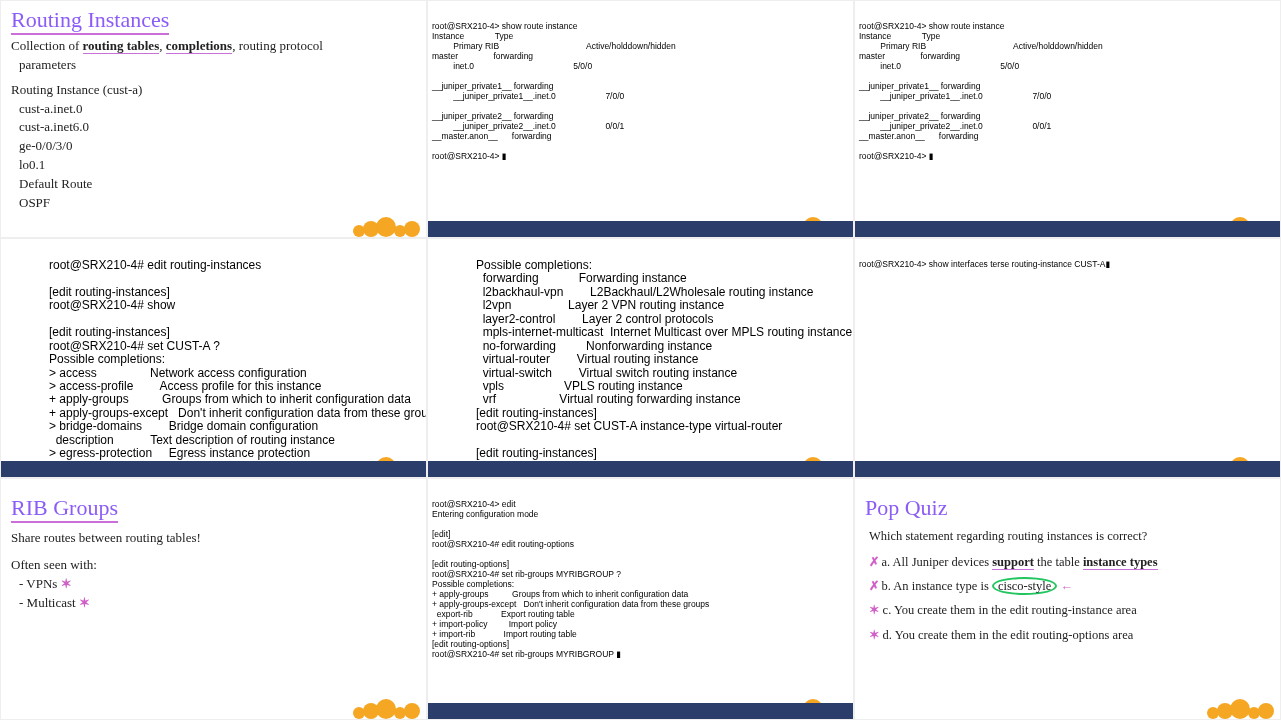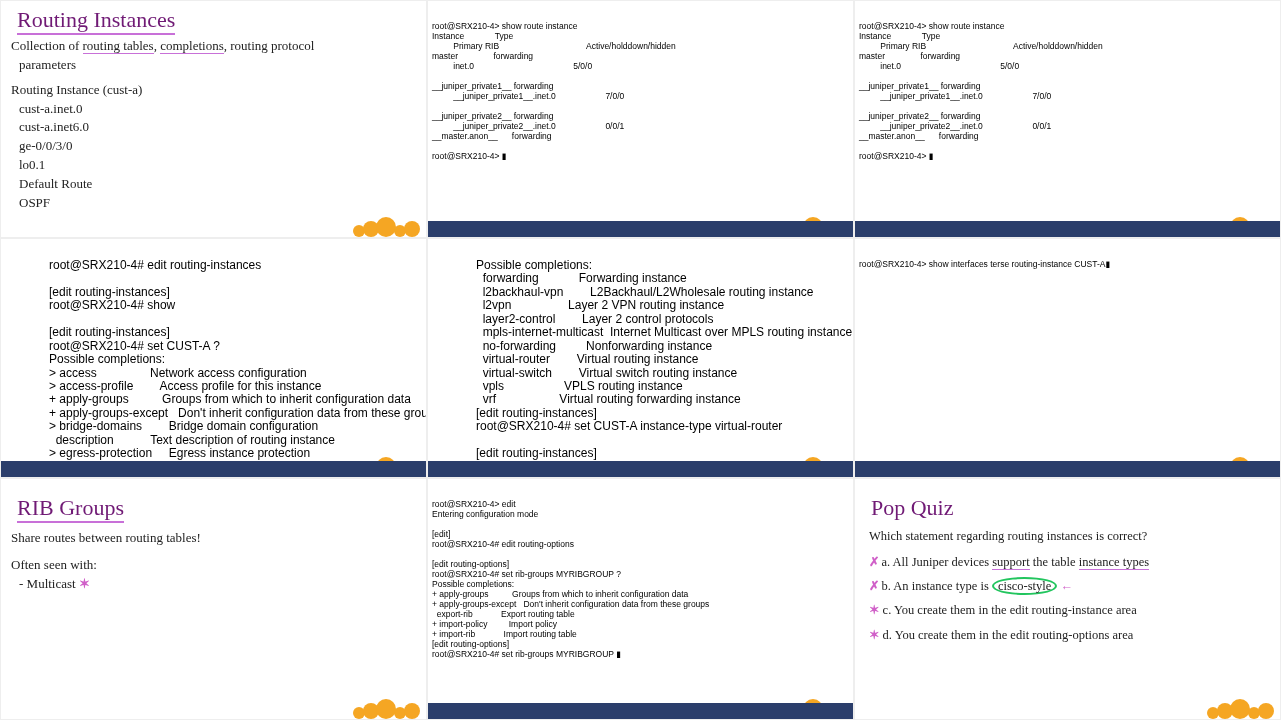--- a/index.html
+++ b/index.html
@@ -4,29 +4,29 @@
 <style>
   * { margin:0; padding:0; box-sizing:border-box; }
   body { background:#fff; width:1281px; height:720px; overflow:hidden; font-family:"Courier New",monospace; }
   .grid { display:grid; grid-template-columns: 427px 427px 427px; grid-template-rows: 238px 240px 242px; }
   .cell { position:relative; background:#fff; border:0.5px solid #eee; overflow:hidden; }
   .bluebar { position:absolute; left:0; right:0; bottom:0; height:16px; background:#2b3e6b; }
   .dots { position:absolute; right:6px; bottom:0px; height:28px; display:flex; align-items:flex-end; gap:0; }
   .dots span { display:inline-block; border-radius:50%; background:#f5a623; }
   .d1{width:12px;height:12px;} .d2{width:16px;height:16px;margin-left:-2px;} .d3{width:20px;height:20px;margin-left:-3px;} .d4{width:12px;height:12px;margin-left:-2px;} .d5{width:16px;height:16px;margin-left:-2px;}
   .hand { font-family:"Comic Sans MS","Segoe Script",cursive; color:#222; }
-  .title { font-family:"Comic Sans MS",cursive; color:#701a75; font-size:22px; padding:6px 16px 2px; }
+  .title { font-family:"Comic Sans MS",cursive; color:#8b5cf6; font-size:22px; padding:6px 10px 2px; }
   .underline { border-bottom:2px solid #c870d8; display:inline-block; }
   .body-hand { padding:0 10px; font-size:13px; line-height:1.45; }
   .indent { margin-left:8px; }
   pre.term { font-family:Liberation Sans, sans-serif; font-size:8.5px; line-height:1.18; white-space:pre; padding:20px 4px; color:#000; }
   pre.term.sml { font-size:12px; line-height:1.12;margin-left:44px; }
   .circled { border:2px solid #22c55e; border-radius:50%; padding:0 4px; }
   .arrow { color:#d060c8; font-weight:bold; }
-  .ul2 { border-bottom:1.5px solid #c870d8; }
+  .ul2 { border-bottom:1.5px solid #c870d8;font-weight:bold; }
   .x { color:#d060c8; font-weight:bold; margin-right:2px;}
   .star { color:#d060c8; font-weight:bold; }
 </style>
 </head>
 <body>
 
 <div class="grid">
 
   <div class="cell">
     <div class="title"><span class="underline">Routing Instances</span></div>
@@ -205,20 +205,21 @@
   </div>
 
   <div class="cell">
     <div style="height:10px"></div>
     <div class="title"><span class="underline">RIB Groups</span></div>
     <div class="body-hand hand">
       <div style="height:4px"></div>
       <div>Share routes between routing tables!</div>
       <div style="height:8px"></div>
       <div>Often seen with:</div>
+      <div class="indent"><span>- VPNs</span> <span class="star">✶</span></div>
       <div class="indent"><span>- Multicast</span> <span class="star">✶</span></div>
     </div>
     <div class="dots">
         <span class="d1"></span>
         <span class="d2"></span>
         <span class="d3"></span>
         <span class="d4"></span>
         <span class="d5"></span>
       </div>
   </div>

